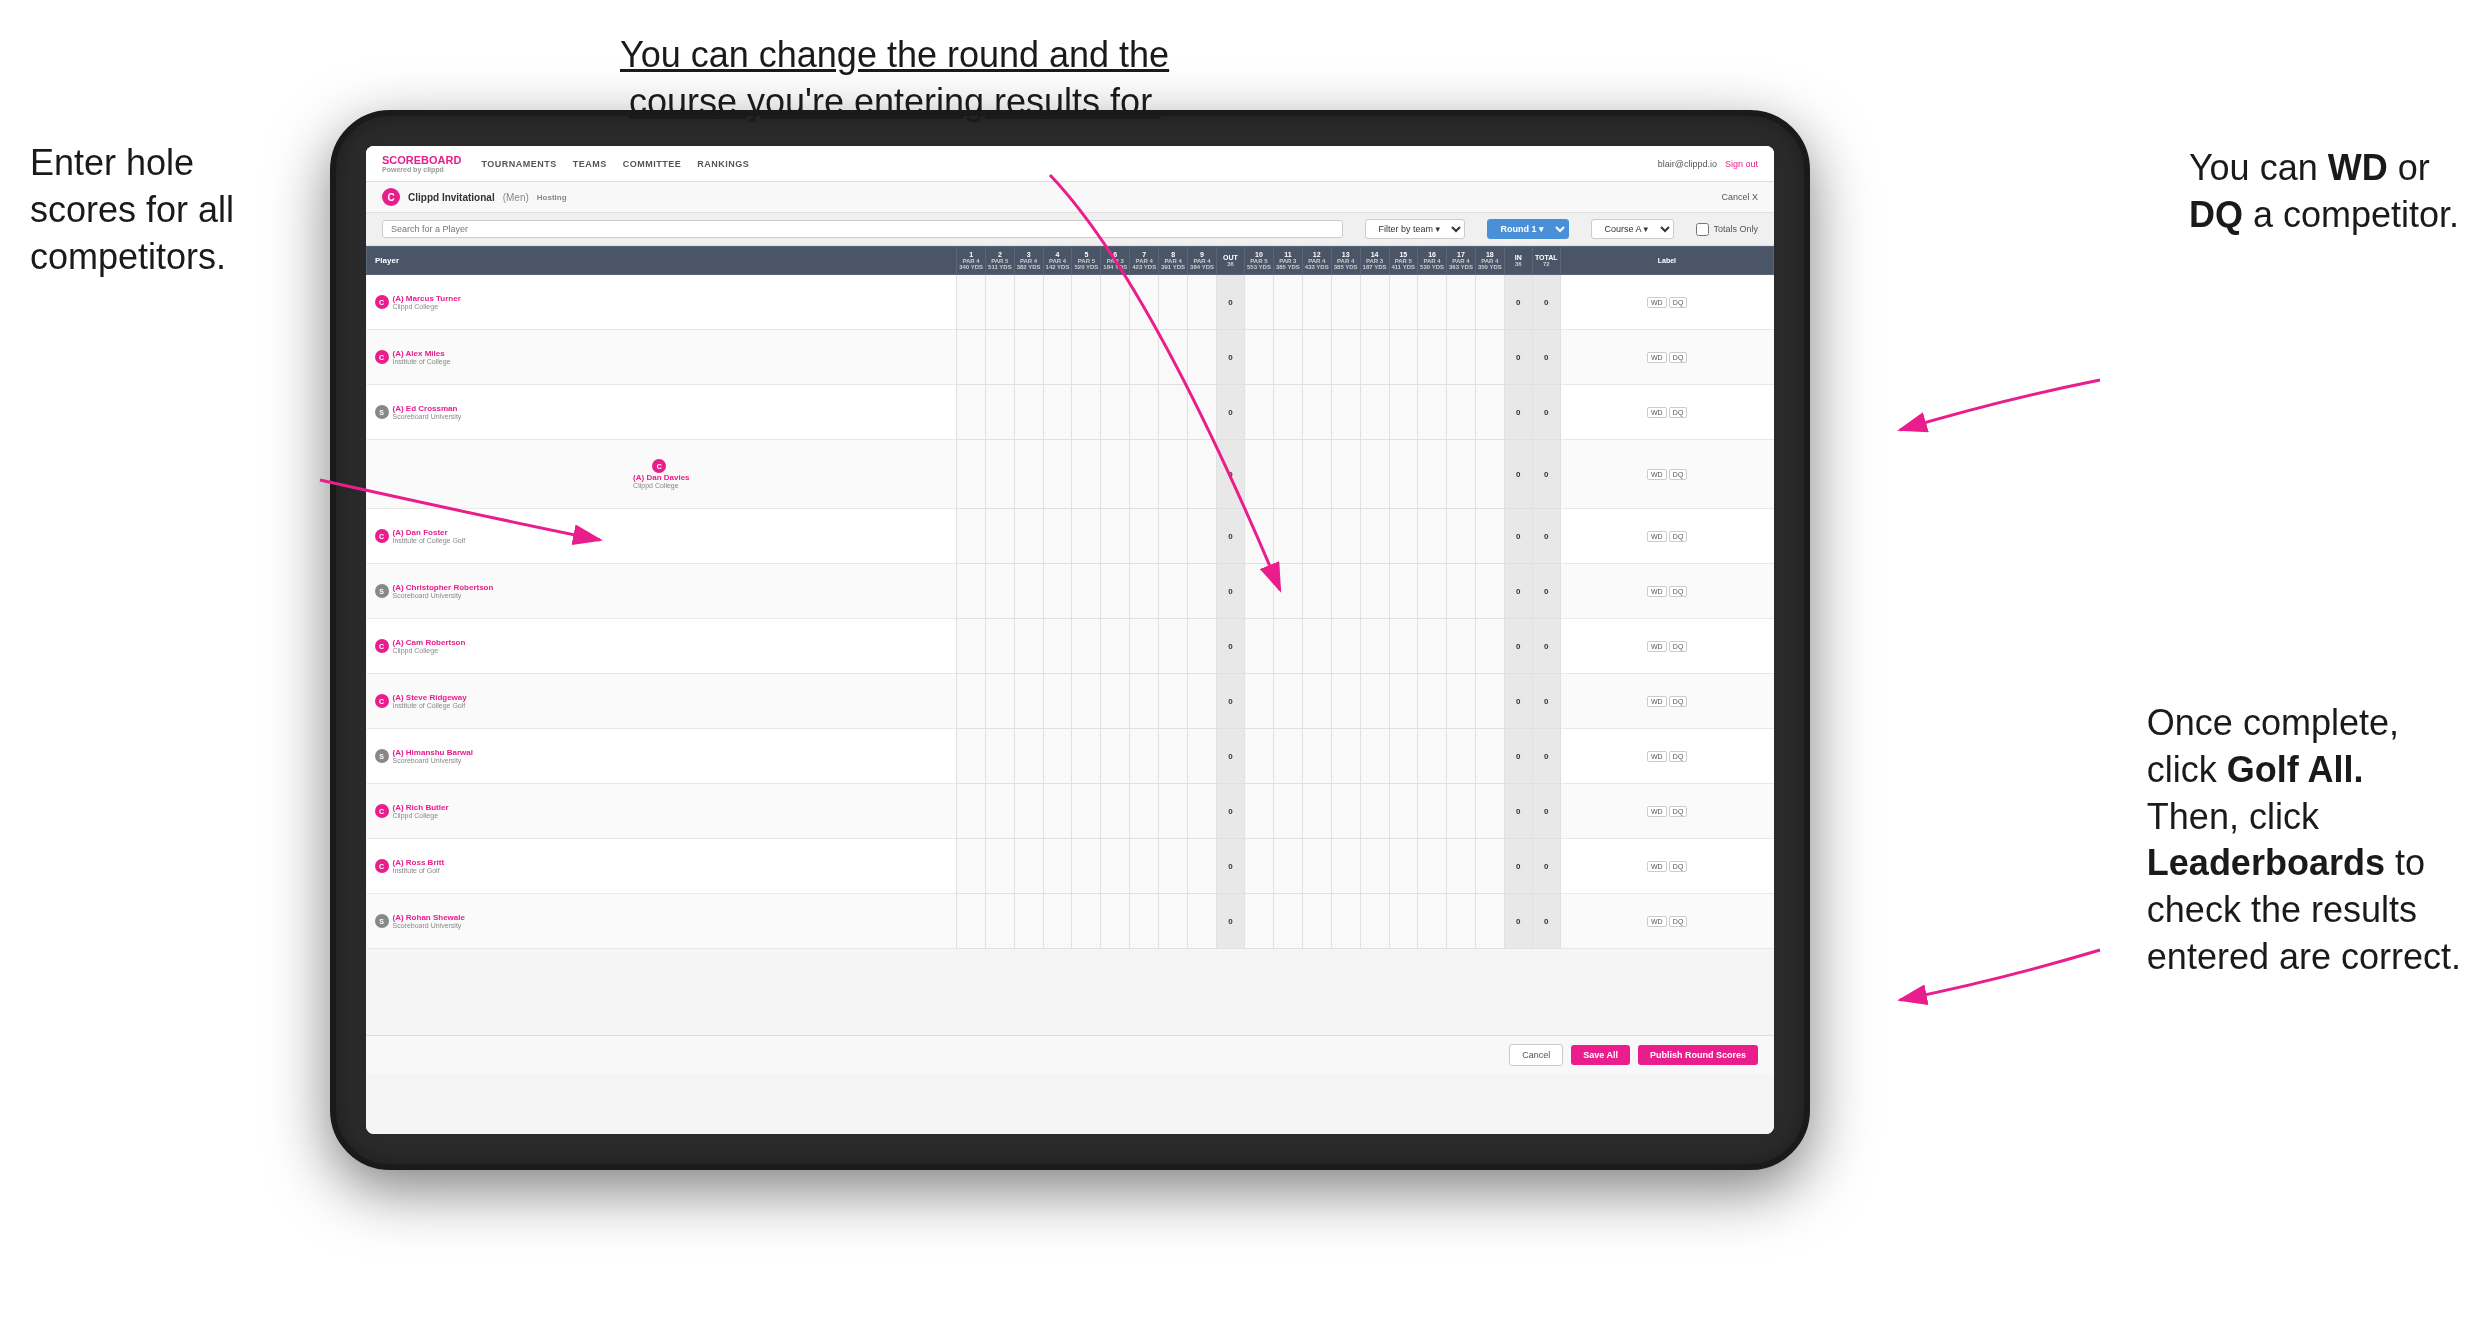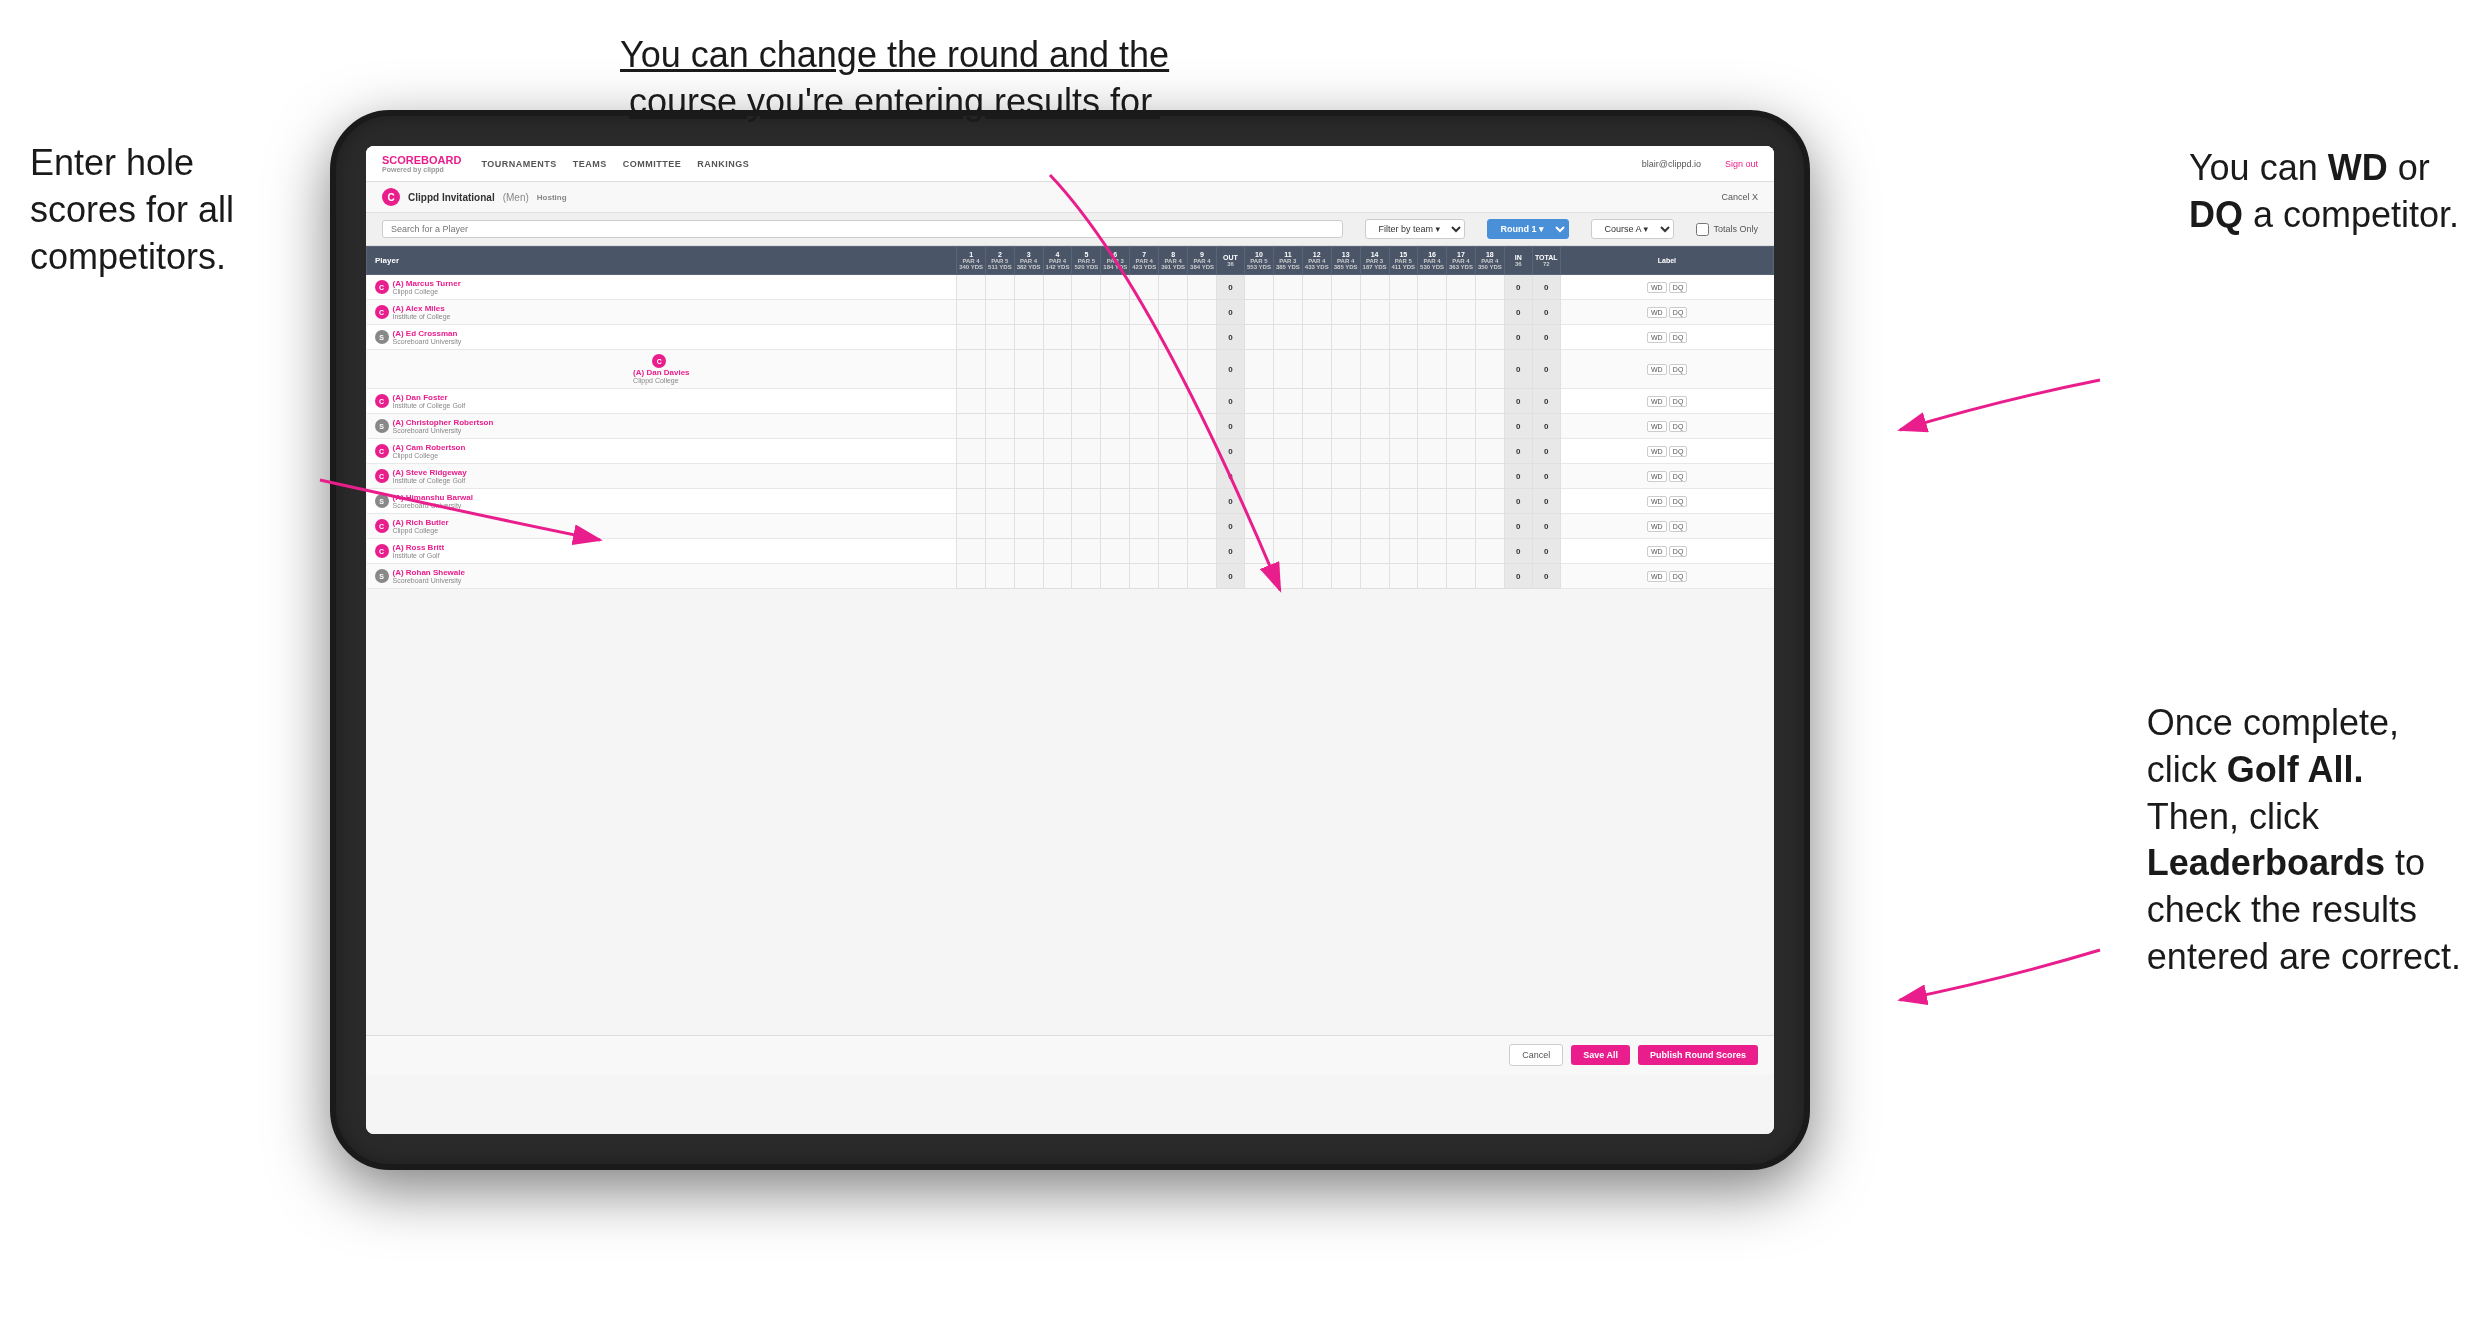--- a/index.html
+++ b/index.html
@@ -124,21 +124,21 @@
       font-size: 9px;
       color: #555;
       text-decoration: none;
       font-weight: bold;
       letter-spacing: 0.5px;
     }
 
     .nav-right {
       display: flex;
       align-items: center;
-      gap: 24px;
+      gap: 8px;
       font-size: 9px;
       color: #555;
     }
 
     
     .sub-header {
       background: #f8f8f8;
       border-bottom: 1px solid #e0e0e0;
       padding: 6px 16px;
       display: flex;
@@ -285,21 +285,21 @@
 
     .score-table tbody tr:nth-child(even) {
       background: #fafafa;
     }
 
     .score-table tbody tr:nth-child(odd) {
       background: #ffffff;
     }
 
     .player-cell {
-      padding: 4px 8px;
+      padding: 19px 8px;
       min-width: 120px;
     }
 
     .player-name {
       font-size: 8px;
       font-weight: bold;
       color: #e91e8c;
     }
 
     .player-school {

